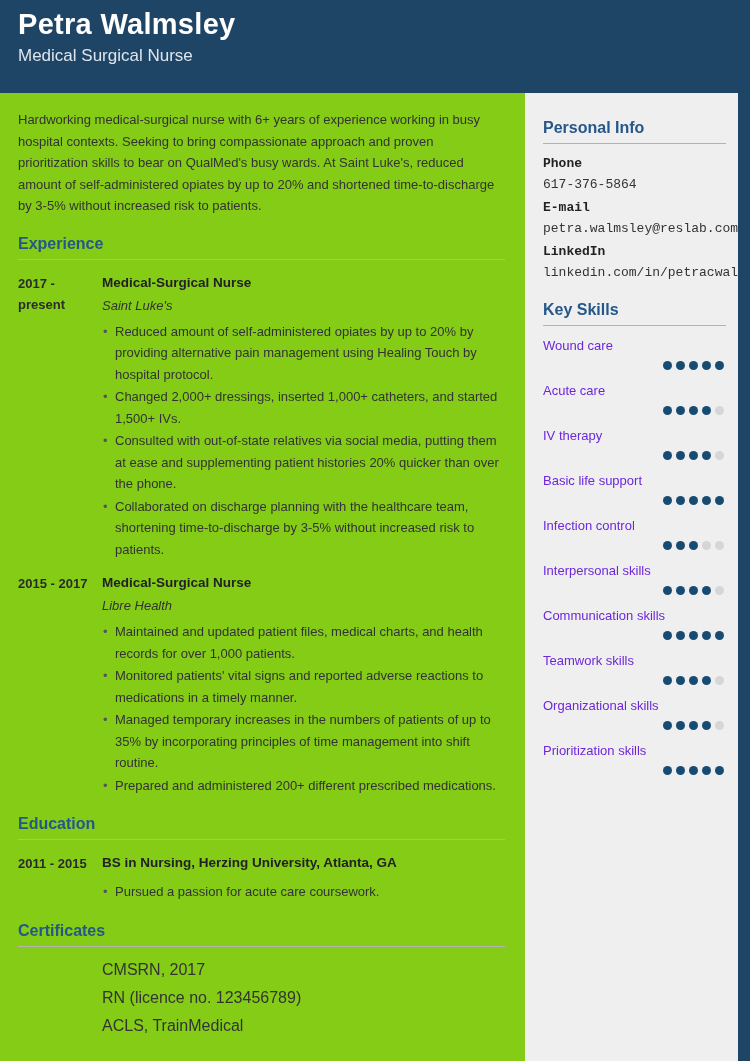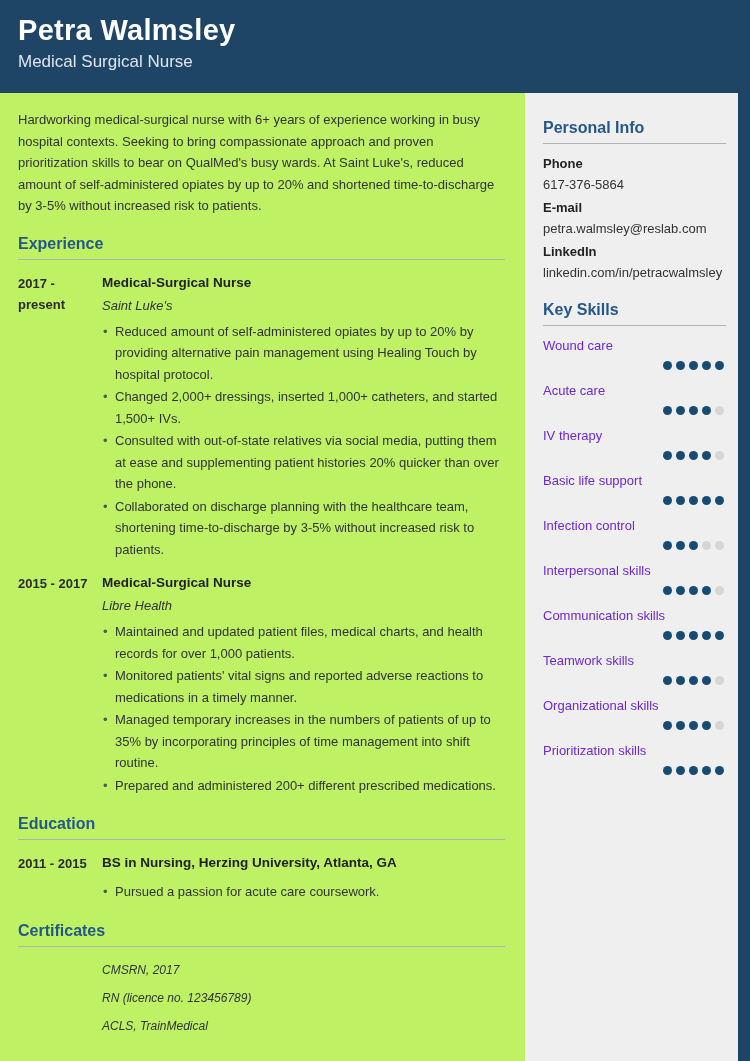--- a/index.html
+++ b/index.html
@@ -20,29 +20,29 @@
   .right-stripe {
     position: absolute;
     top: 0; right: 0;
     width: 12px; height: 100%;
     background: var(--header-bg, #1f4566);
     z-index: 5;
   }
   header.top {
     background: var(--header-bg, #1f4566);
     height: 93px;
-    padding: 12px 40px 0 18px;
+    padding: 6px 40px 0 18px;
     color: #fff;
   }
   .name { font-size: 29px; font-weight: bold; letter-spacing: 0.3px; line-height: 36px; }
   .job-title { font-size: 17px; font-weight: normal; color: #dde5ee; margin-top: 4px; }
   .columns { display: flex; width: 738px; height: 968px; overflow: hidden; }
   .main {
     width: 525px; flex: 0 0 525px;
-    background: #bef264;
+    background: #84cc16;
     padding: 16px 20px 20px 18px;
   }
   .sidebar {
     width: 213px; flex: 0 0 213px;
     background: var(--sidebar-bg, #efefef);
     padding: 20px 12px 20px 18px;
   }
   .summary { font-size: 13px; line-height: 21.5px; color: #333; margin-bottom: 16px; }
   h2.sec {
     color: var(--heading, #25578a);
@@ -69,24 +69,24 @@
   ul.bullets li {
     position: relative;
     padding-left: 13px;
     font-size: 13px;
     line-height: 21.5px;
     color: #333;
     margin-bottom: 1px;
   }
   ul.bullets li::before { content: "\2022"; position: absolute; left: 1px; color: #555; }
   .indent-list { margin-left: 84px; }
-  .indent-list .plain-item { font-size: 12px; line-height: 20px; margin-bottom: 8px; color: #333; font-style: italic; }
+  .indent-list .plain-item { font-size: 16px; line-height: 20px; margin-bottom: 8px; color: #333; }
   .sidebar h2.sec:first-child { margin-top: 6px; }
   .sidebar h2.sec { margin-bottom: 12px; }
-  .pi-item { margin-bottom: 7px; }
+  .pi-item { margin-bottom: 7px; font-family: Liberation Mono, monospace; }
   .pi-label { font-weight: bold; font-size: 13px; color: #222; margin-bottom: 6px; }
   .pi-value { font-size: 13px; color: #333; line-height: 16px; }
   .skills { margin-top: 2px; }
   .skill { margin-bottom: 13px; }
   .skill-label { font-size: 13px; color: #6d28d9; margin-bottom: 8px; }
   .skill-dots { display: flex; justify-content: flex-end; gap: 4px; padding-right: 2px; }
   .dot {
     width: 9px; height: 9px;
     border-radius: 50%;
     background: var(--dot-empty, #d6d6d6);

